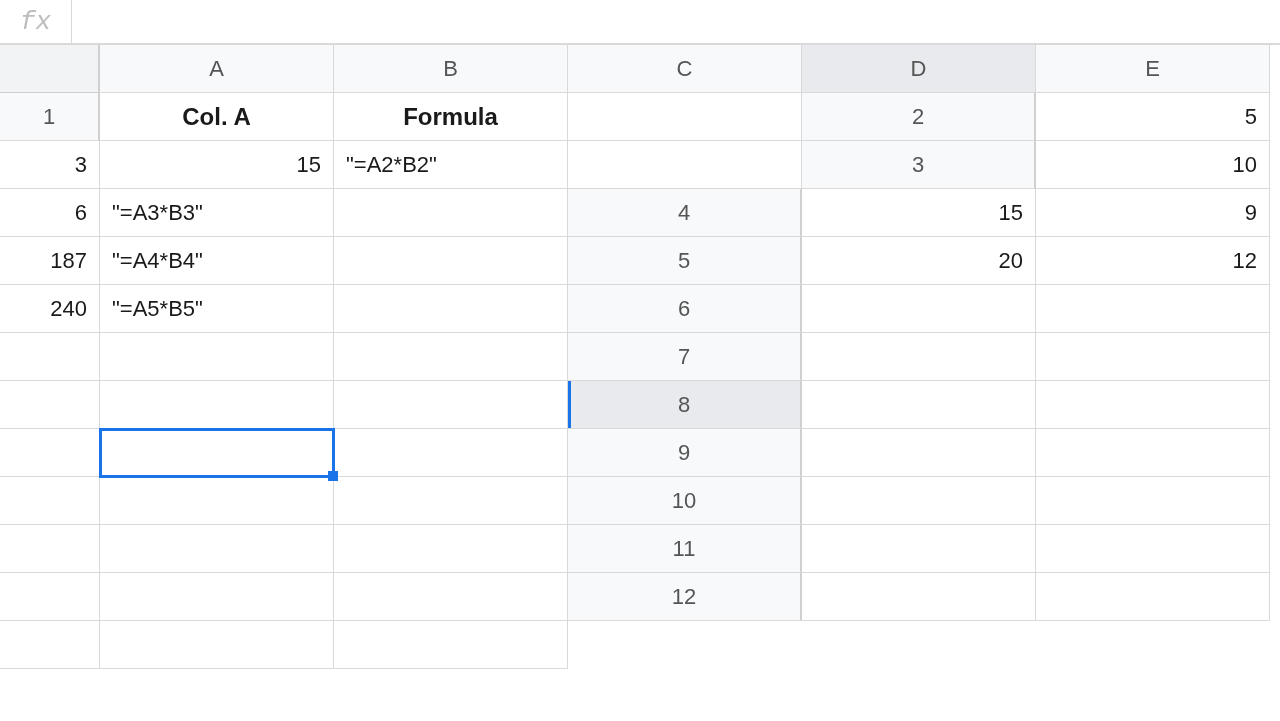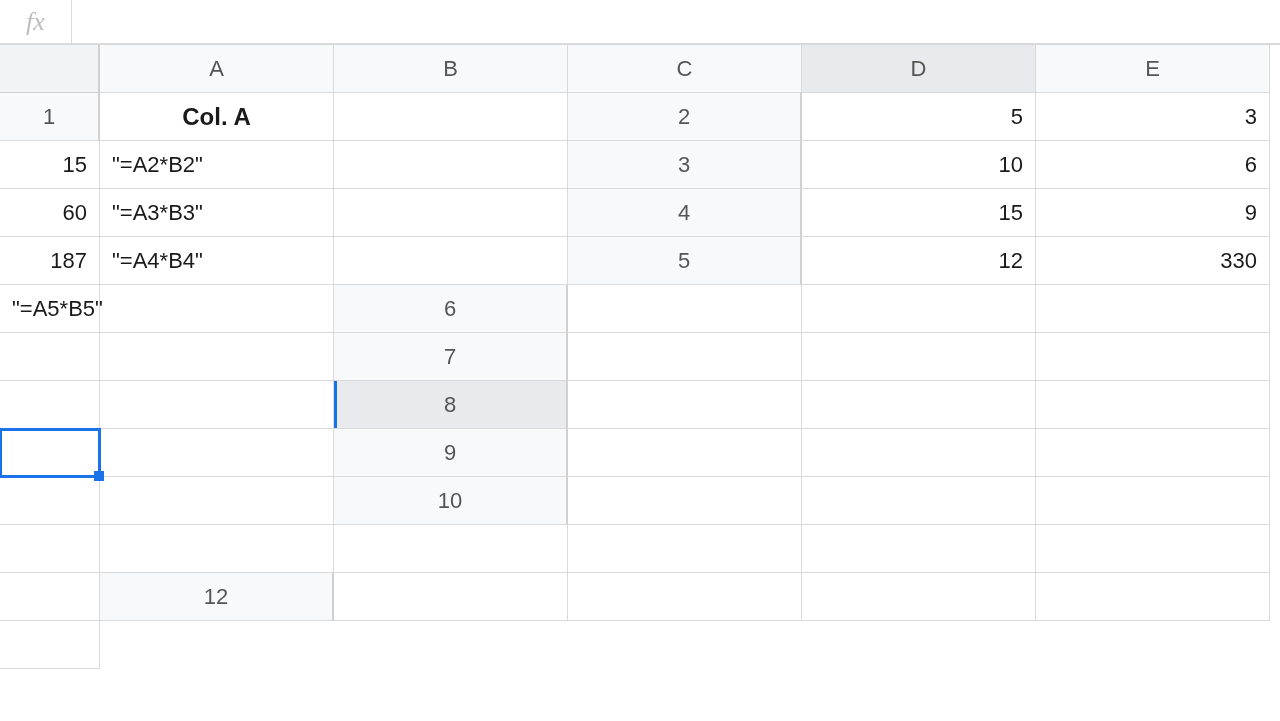--- a/index.html
+++ b/index.html
@@ -13,21 +13,21 @@
     .formula-bar {
       display: flex;
       align-items: center;
       height: 44px;
       border-bottom: 1px solid #d9d9d9;
     }
     .fx-label {
       width: 72px;
       color: #bdbdbd;
       font-style: italic;
-      font-family: Liberation Serif, serif;
+      font-family: Liberation Mono, monospace;
       font-size: 26px;
       text-align: center;
       border-right: 1px solid #d9d9d9;
       height: 100%;
       display: flex;
       align-items: center;
       justify-content: center;
     }
     .formula-input {
       flex: 1;
@@ -124,46 +124,47 @@
 <div class="grid">
   <div class="corner"></div>
   <div class="col-header">A</div>
   <div class="col-header">B</div>
   <div class="col-header">C</div>
   <div class="col-header active">D</div>
   <div class="col-header">E</div>
 
   <div class="row-header">1</div>
   <div class="cell center bold">Col. A</div>
+  <div class="cell center bold">Formula</div>
   <div class="cell"></div>
 
   <div class="row-header">2</div>
   <div class="cell num">5</div>
   <div class="cell num">3</div>
   <div class="cell num">15</div>
   <div class="cell text">"=A2*B2"</div>
   <div class="cell"></div>
 
   <div class="row-header">3</div>
   <div class="cell num">10</div>
   <div class="cell num">6</div>
-  <div class="cell num">60</div>
   <div class="cell text">"=A3*B3"</div>
   <div class="cell"></div>
 
   <div class="row-header">4</div>
   <div class="cell num">15</div>
   <div class="cell num">9</div>
   <div class="cell num">187</div>
   <div class="cell text">"=A4*B4"</div>
   <div class="cell"></div>
 
   <div class="row-header">5</div>
+  <div class="cell num">20</div>
   <div class="cell num">12</div>
-  <div class="cell num">330</div>
+  <div class="cell num">240</div>
   <div class="cell text">"=A5*B5"</div>
   <div class="cell"></div>
 
   <div class="row-header">6</div>
   <div class="cell"></div>
   <div class="cell"></div>
   <div class="cell"></div>
   <div class="cell"></div>
   <div class="cell"></div>
 
@@ -190,20 +191,21 @@
   <div class="cell"></div>
   <div class="cell"></div>
 
   <div class="row-header">10</div>
   <div class="cell"></div>
   <div class="cell"></div>
   <div class="cell"></div>
   <div class="cell"></div>
   <div class="cell"></div>
 
+  <div class="row-header">11</div>
   <div class="cell"></div>
   <div class="cell"></div>
   <div class="cell"></div>
   <div class="cell"></div>
   <div class="cell"></div>
 
   <div class="row-header">12</div>
   <div class="cell"></div>
   <div class="cell"></div>
   <div class="cell"></div>

